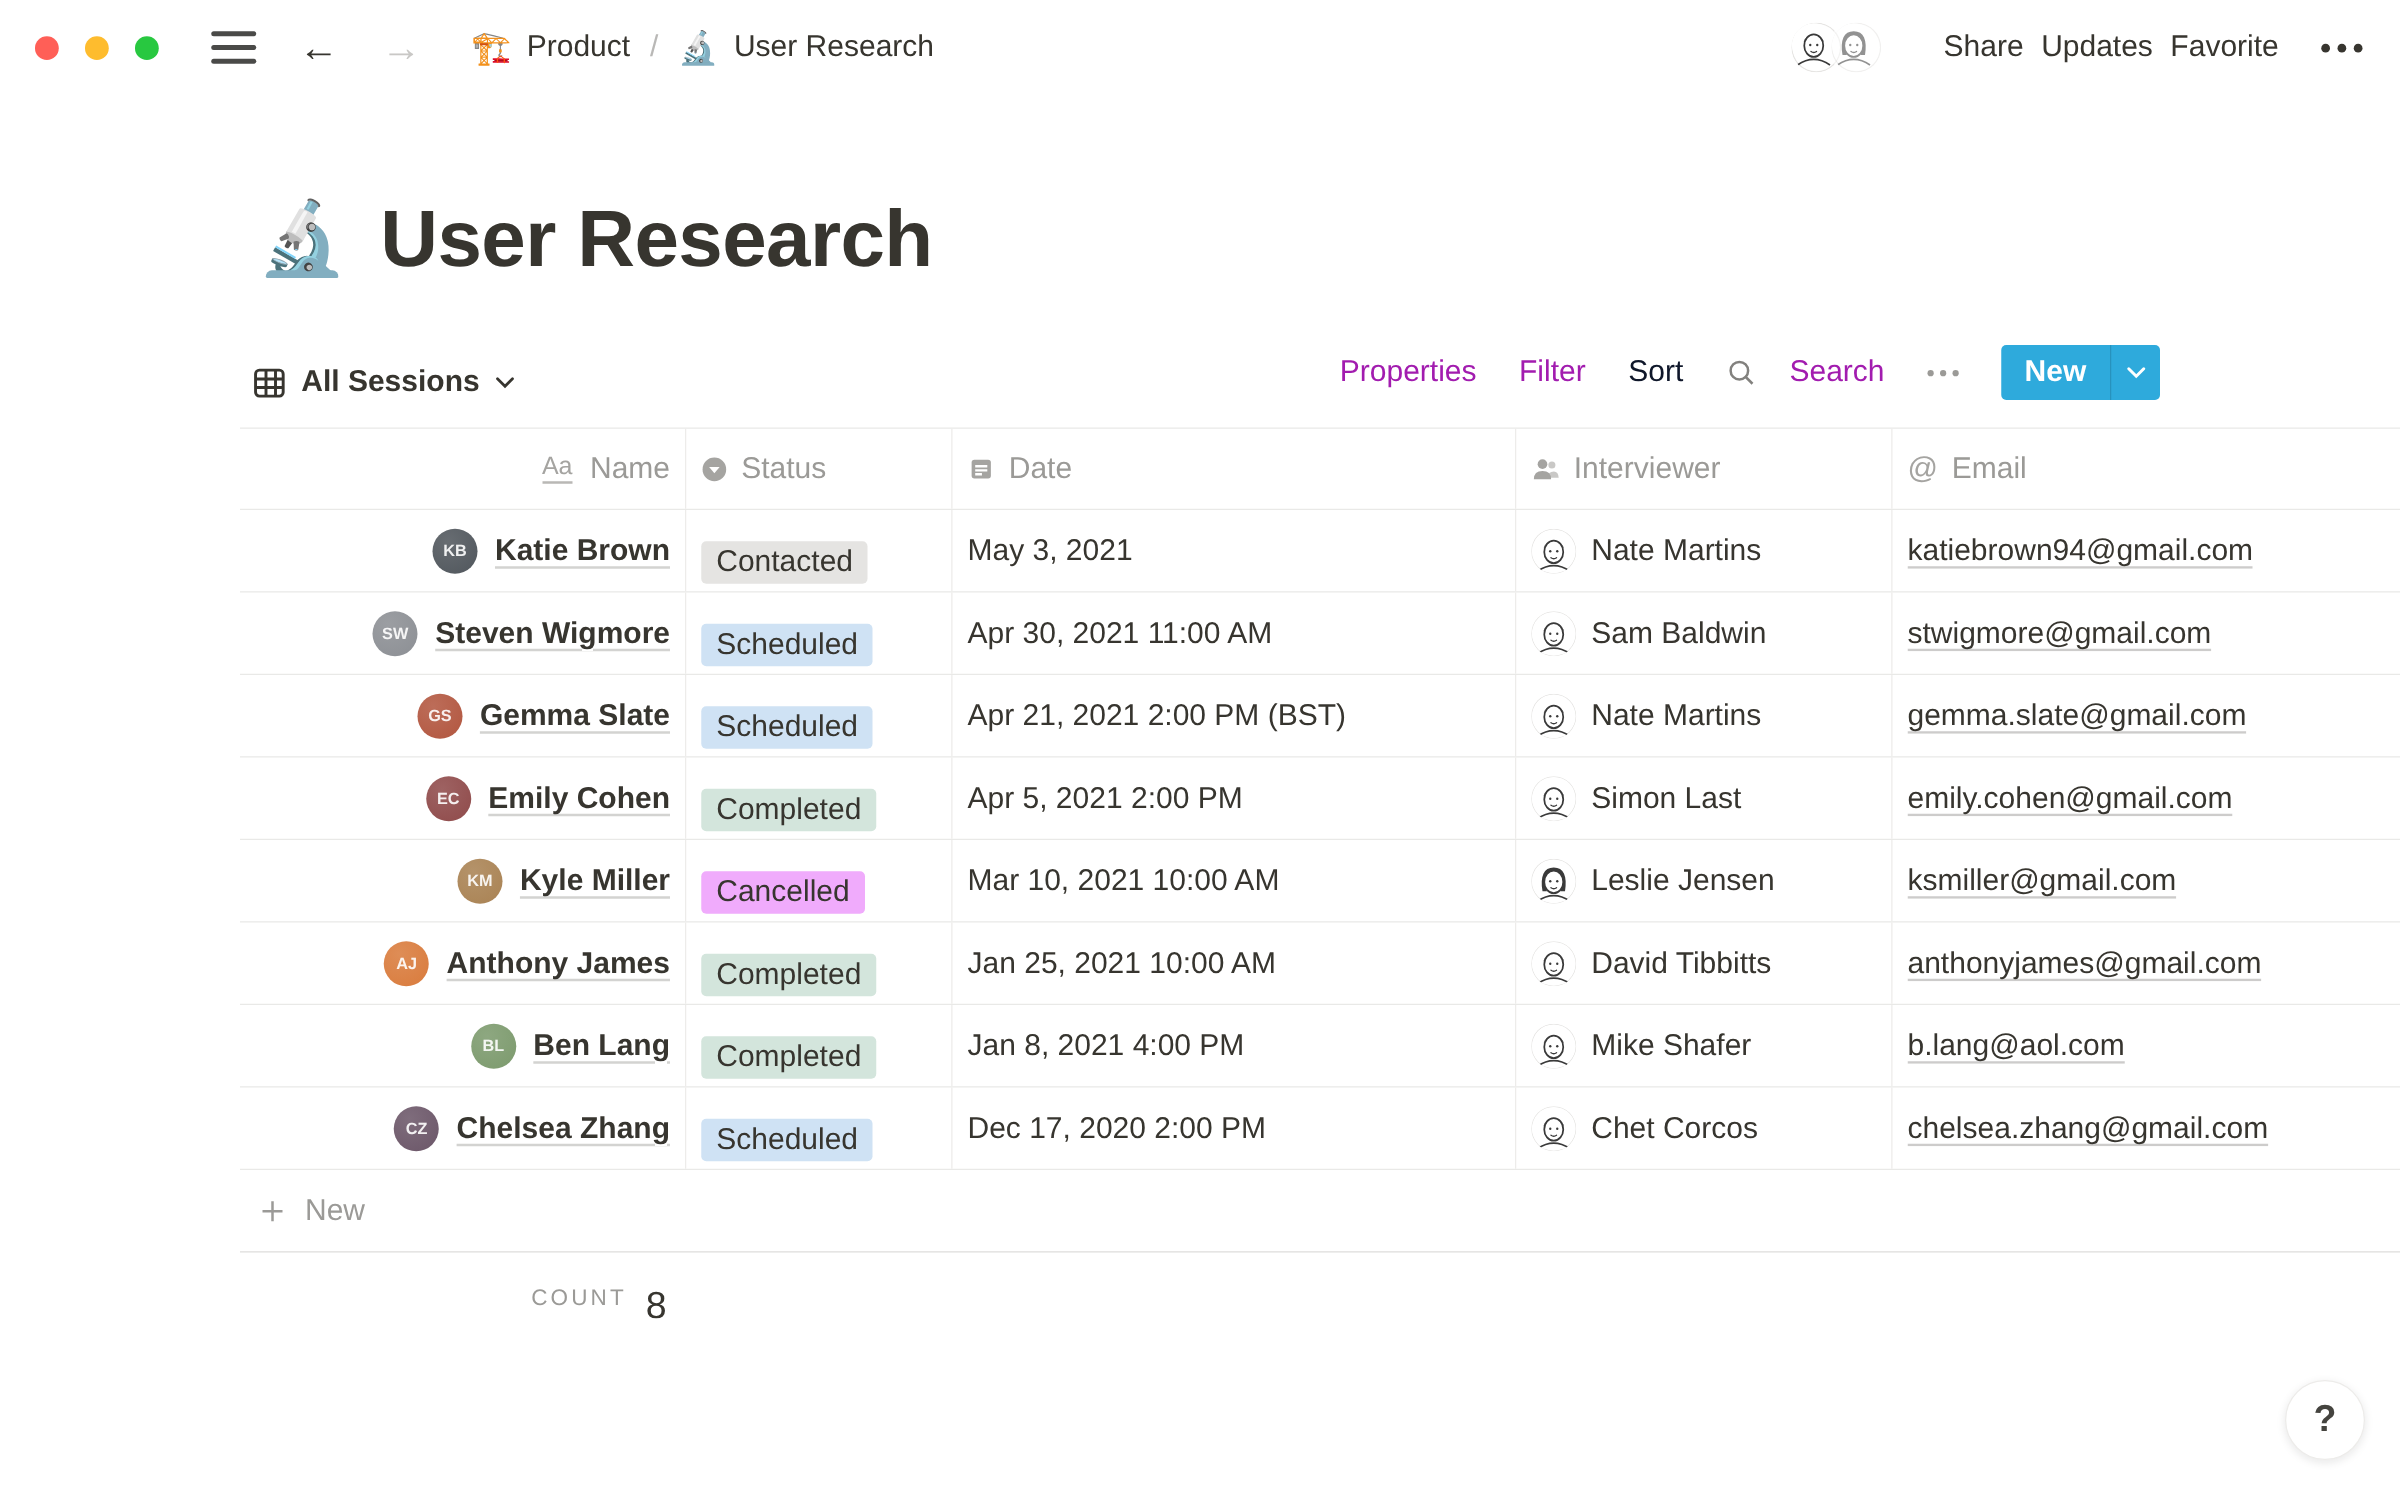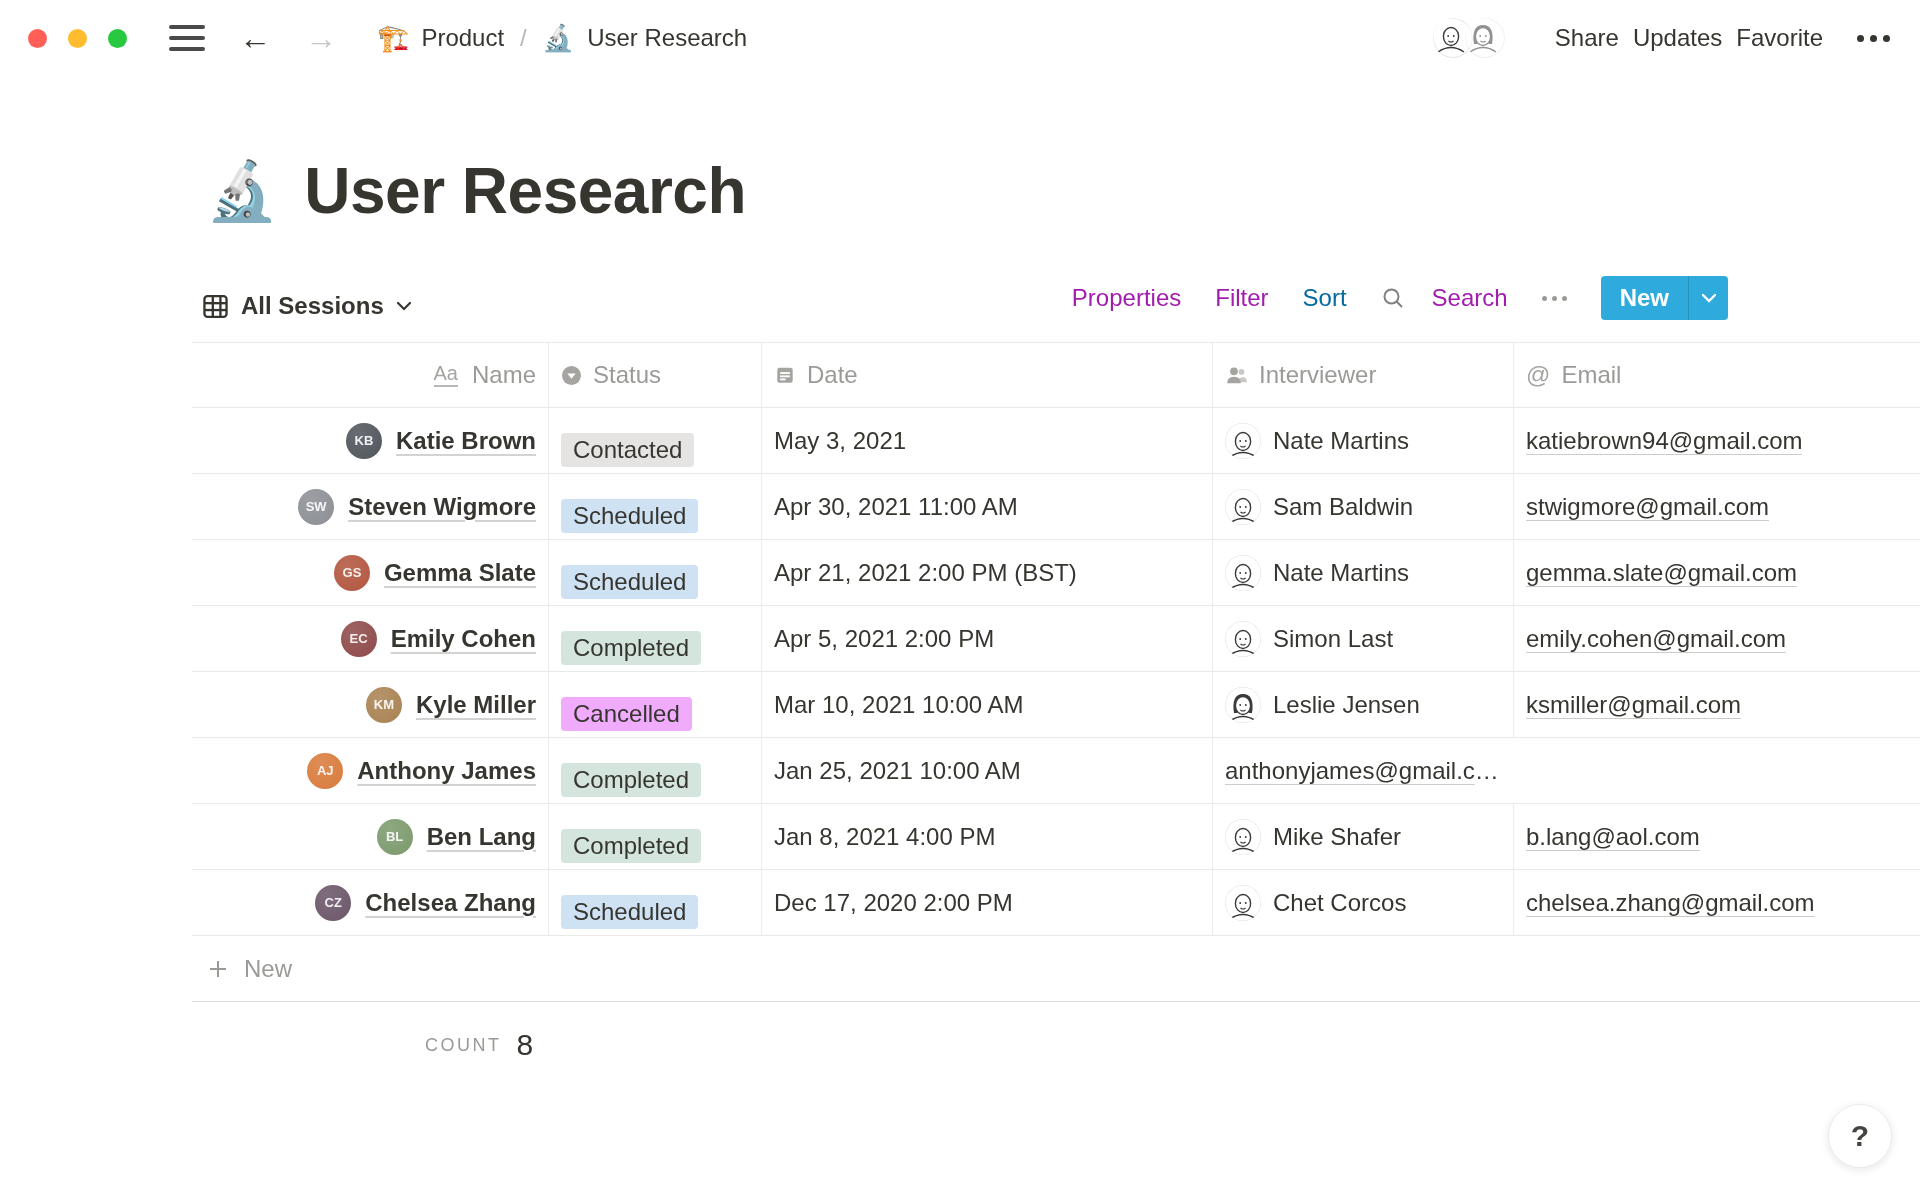--- a/index.html
+++ b/index.html
@@ -65,21 +65,21 @@
   .name-text { font-weight:600; text-decoration:underline; text-decoration-color:rgba(55,53,47,.22);
     text-decoration-thickness:2px; text-underline-offset:5px; white-space:nowrap; cursor:pointer; }
   .badge { padding:3px 12px; border-radius:4px; font-size:24px; white-space:nowrap;margin-top:18px; }
   .sk-avatar { width:36px; height:36px; border-radius:50%; flex:none; overflow:hidden;
     box-shadow:0 0 0 1px #e3e2e0 inset; background:#fff; }
   .email-text { text-decoration:underline; text-decoration-color:rgba(55,53,47,.25);
     text-decoration-thickness:2px; text-underline-offset:5px; white-space:nowrap; overflow:hidden;
     text-overflow:ellipsis; cursor:pointer; }
   .new-row { display:flex; align-items:center; height:66px; padding-left:14px; gap:14px;
     color:#9B9A97; font-size:24px; cursor:pointer; border-bottom:1px solid #DEDDDB; }
-  .t-footer { margin-top:26px; padding-left:233px; display:flex; align-items:center; gap:15px; }
+  .t-footer { margin-top:26px; padding-left:233px; display:flex; align-items:flex-start; gap:15px; }
   .count-label { font-size:18px; letter-spacing:2.5px; color:#9B9A97; cursor:pointer; }
   .count-value { font-size:30px; color:#37352F; }
 
   
   .help-btn { position:fixed; right:28px; bottom:32px; width:64px; height:64px; border-radius:50%;
     background:#fff; border:1px solid #EDECEA; box-shadow:0 2px 8px rgba(15,15,15,.1);
     display:flex; align-items:center; justify-content:center; font-size:30px; font-weight:600;
     color:#45443f; cursor:pointer; }
 
   svg { display:block; }
@@ -159,21 +159,21 @@
           <line x1="15" y1="2.5" x2="15" y2="19.5"></line>
       </svg>
       <span class="label">All Sessions</span>
       <svg width="16" height="12" viewBox="0 0 16 12" fill="none" stroke="#37352F" stroke-width="2.2" stroke-linecap="round">
           <path d="M2 3 l6 6 6-6"></path>
         </svg>
     </div>
     <div class="tb-right">
       <span class="tb-item">Properties</span>
       <span class="tb-item">Filter</span>
-      <span class="tb-item active" style="color: #0369a1;">Sort</span>
+      <span class="tb-item active" style="color: #0f172a;">Sort</span>
       <span class="search-group">
         <svg width="24" height="24" viewBox="0 0 24 24" fill="none" stroke="#82817E" stroke-width="2">
             <circle cx="10.5" cy="10.5" r="7"></circle>
             <line x1="15.8" y1="15.8" x2="21" y2="21"></line>
           </svg>
         <span class="tb-item">Search</span>
       </span>
       <span class="tb-dots">
           <i></i>
           <i></i>
@@ -382,20 +382,34 @@
       <span class="avatar" style="background: radial-gradient(circle at 35% 28%, rgba(217, 123, 60, 0.867), rgb(217, 123, 60));">AJ</span>
       <span class="name-text">Anthony James</span>
     </div>
     <div class="cell">
       <span class="badge" style="background: rgb(211, 229, 220);">Completed</span>
     </div>
     <div class="cell">
       <span>Jan 25, 2021 10:00 AM</span>
     </div>
     <div class="cell">
+      <span class="sk-avatar">
+              <svg width="36" height="36" viewBox="0 0 36 36">
+    <circle cx="18" cy="18" r="17.5" fill="#fff"></circle>
+    <path d="M10 16 C10 8.5 26 8.5 26 16 C24.5 11.5 21.5 10.4 18 10.4 C14.5 10.4 11.5 11.5 10 16 Z" fill="#3a3a3a"></path>
+    <ellipse cx="18" cy="18.5" rx="7.6" ry="9" fill="#fff" stroke="#3a3a3a" stroke-width="1.4"></ellipse>
+    <circle cx="15.2" cy="18" r="0.95" fill="#3a3a3a"></circle>
+                <circle cx="20.8" cy="18" r="0.95" fill="#3a3a3a"></circle>
+    <path d="M15.8 23.2 q2.2 1.6 4.4 0" stroke="#3a3a3a" stroke-width="1.1" fill="none" stroke-linecap="round"></path>
+    <path d="M5 34 q13 -9 26 0" stroke="#3a3a3a" stroke-width="1.3" fill="#fff"></path>
+  </svg>
+            </span>
+      <span>David Tibbitts</span>
+    </div>
+    <div class="cell">
       <span class="email-text">anthonyjames@gmail.com</span>
     </div>
   </div>
 
   <div class="t-row">
     <div class="cell c-name">
       <span class="avatar" style="background: radial-gradient(circle at 35% 28%, rgba(124, 154, 109, 0.867), rgb(124, 154, 109));">BL</span>
       <span class="name-text">Ben Lang</span>
     </div>
     <div class="cell">

